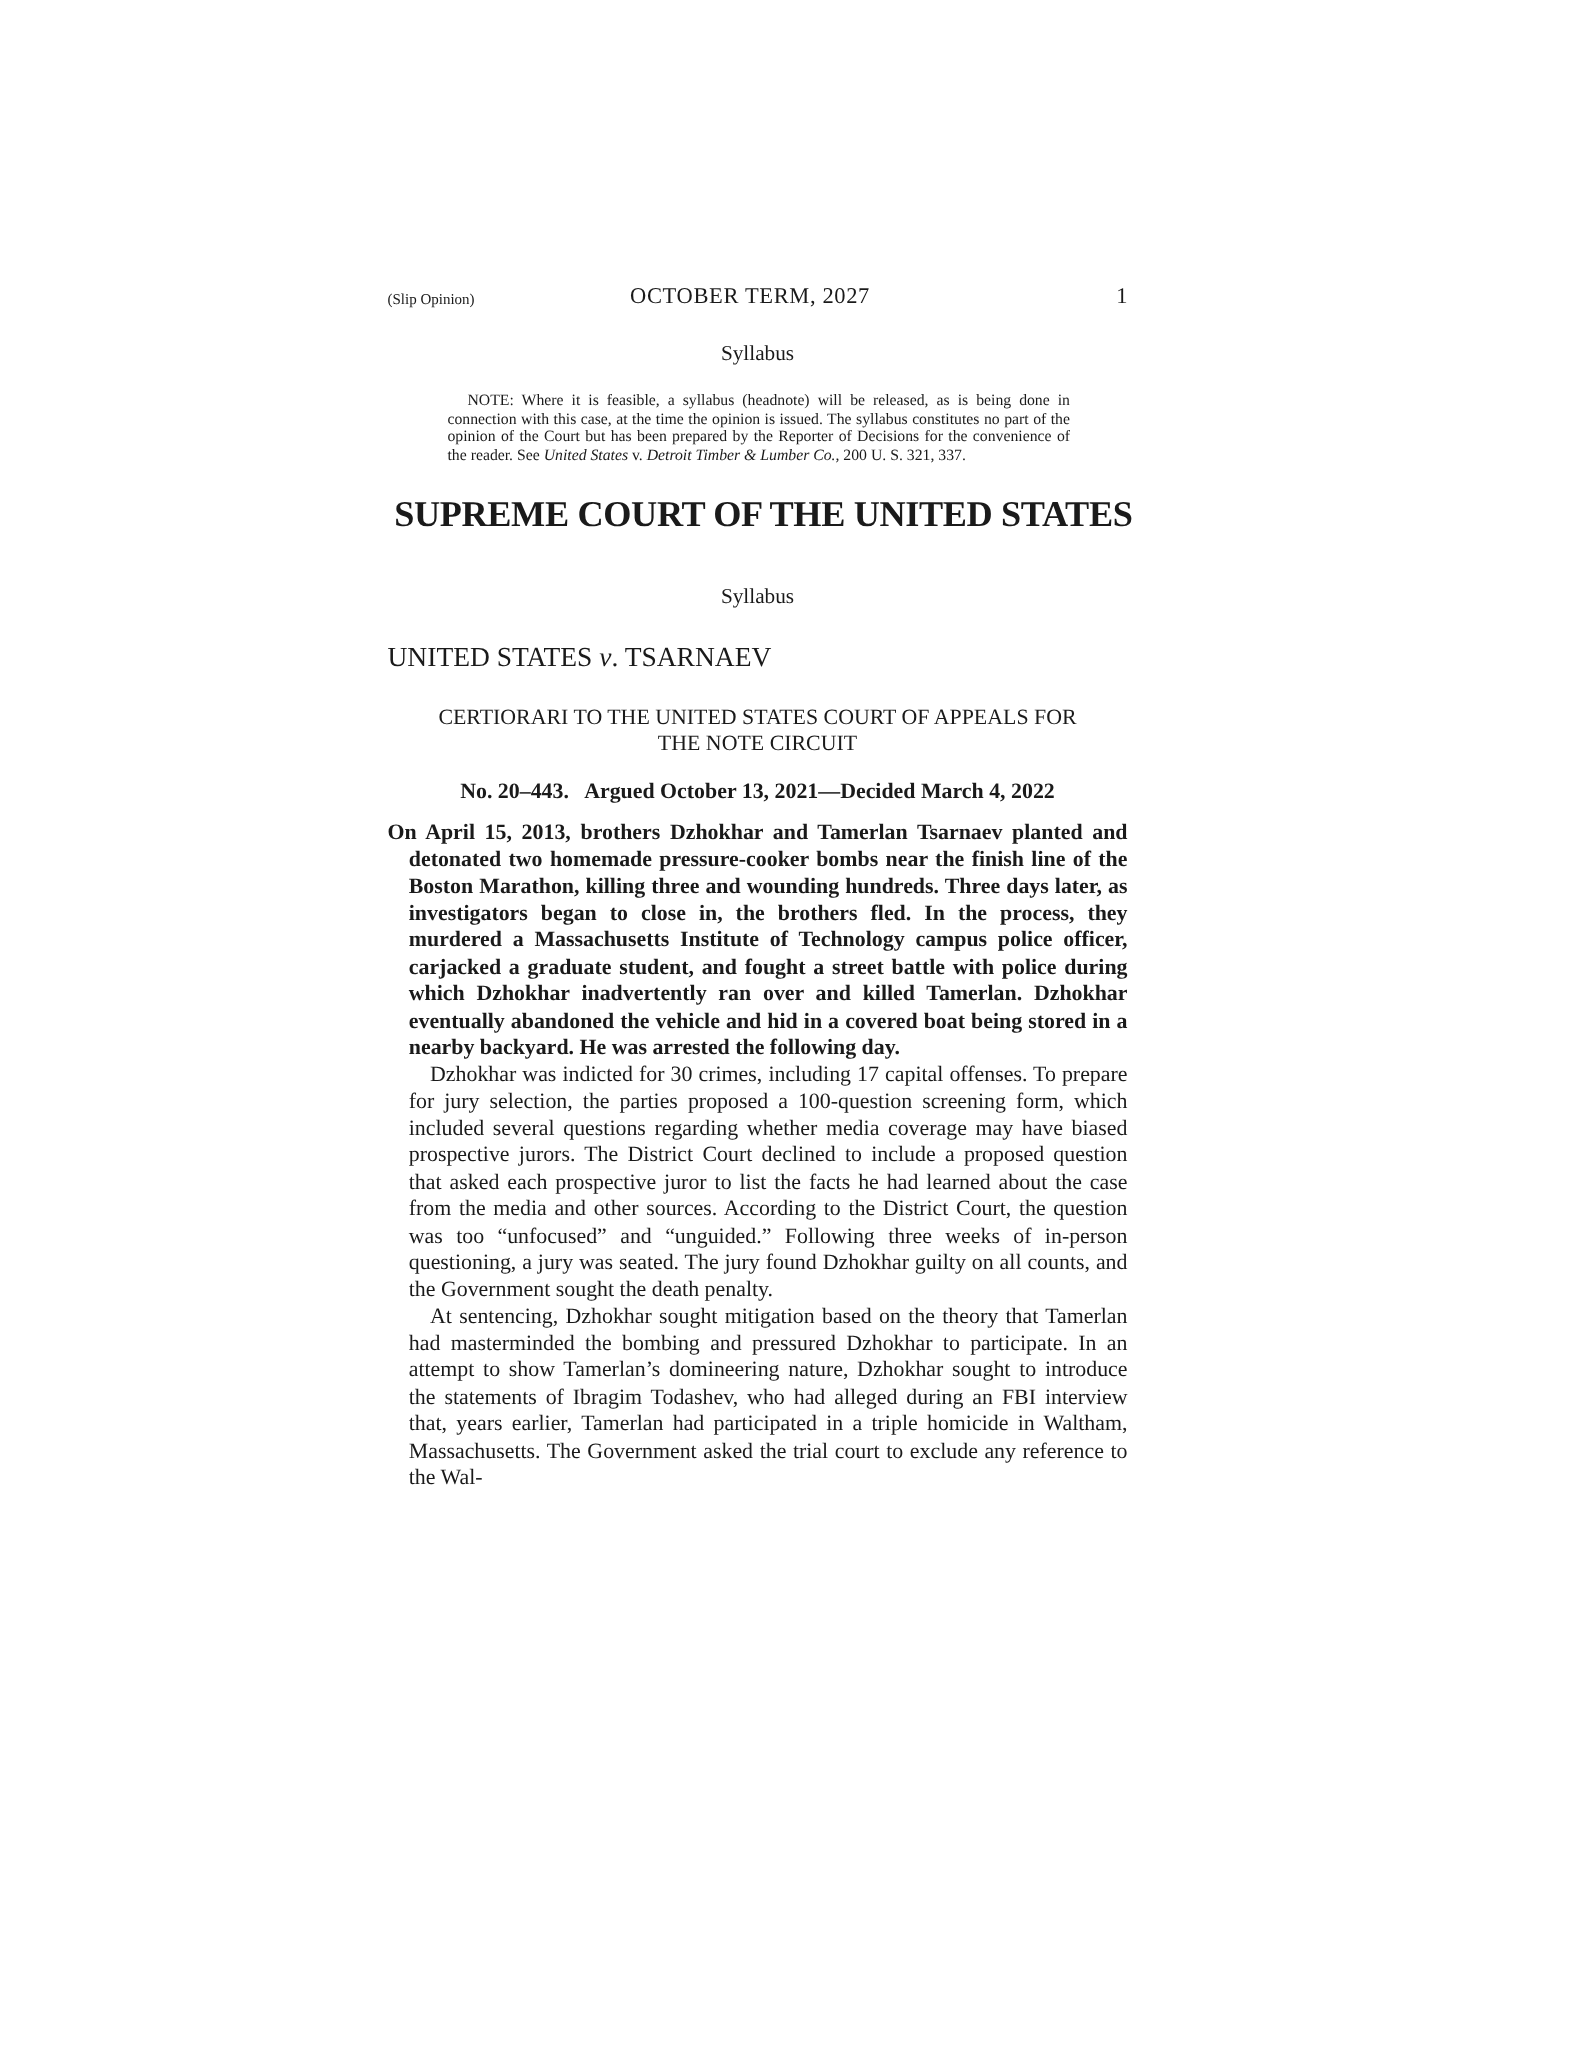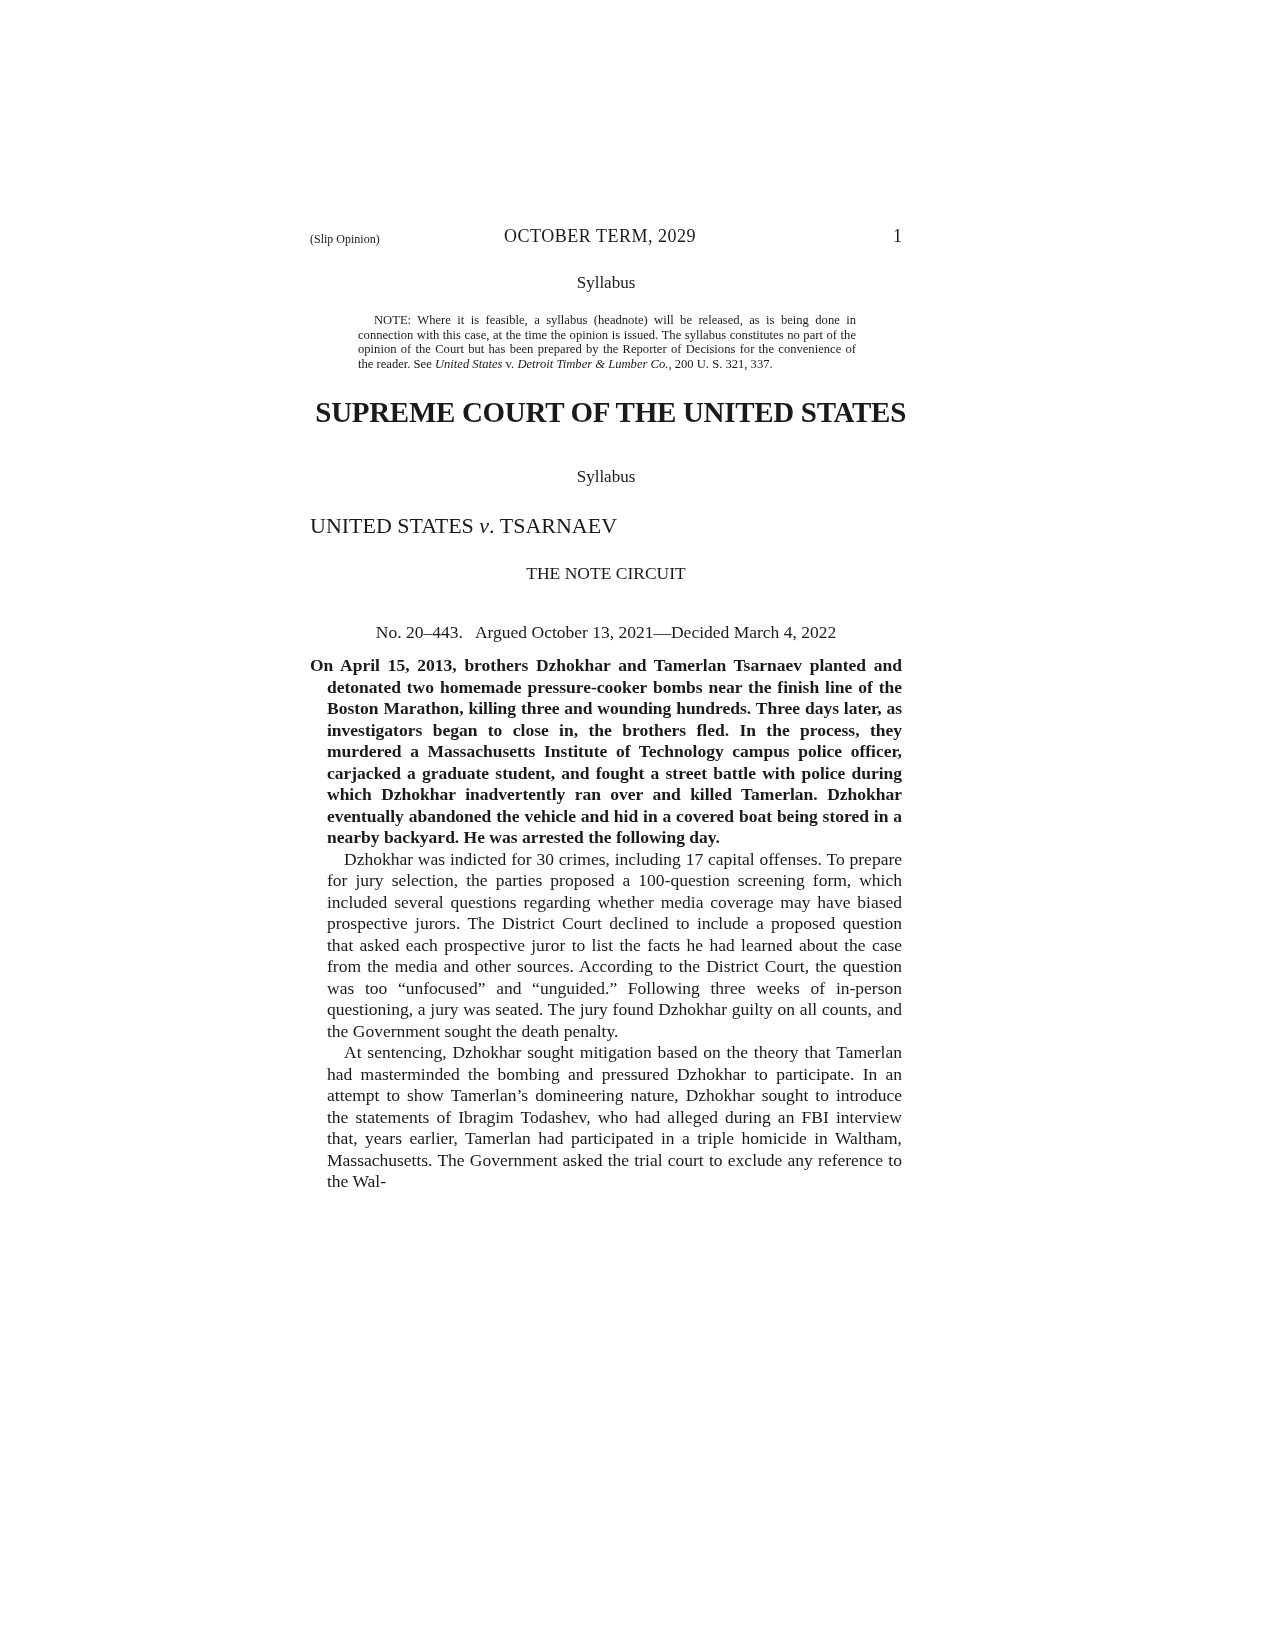--- a/index.html
+++ b/index.html
@@ -11,50 +11,51 @@
   .term { position: absolute; left: 0; width: 592px; text-align: center; top: 0; font-size: 18px; letter-spacing: 0.5px; }
   .term .inner { display: inline-block; margin-left: -12px; }
   .pageno { position: absolute; right: 0; top: 0; font-size: 18px; }
   .syl1 { position: absolute; top: 273px; left: 0; width: 592px; text-align: center; font-size: 17px; }
   .note { position: absolute; top: 313px; left: 48px; width: 498px; font-size: 12.6px; line-height: 14.6px; text-align: justify; }
   .note .first { text-indent: 16px; }
   .court { position: absolute; top: 396px; left: -4px; width: 600px; text-align: right; font-size: 29px; font-weight: bold; letter-spacing: -0.3px; }
   .syl2 { position: absolute; top: 467px; left: 0; width: 592px; text-align: center; font-size: 17px; }
   .caption { position: absolute; top: 513px; left: 0; width: 592px; text-align: left; font-size: 22px; }
   .cert { position: absolute; top: 563px; left: 0; width: 592px; text-align: center; font-size: 17.5px; line-height: 21px; }
-  .docket { position: absolute; top: 622px; left: 0; width: 592px; text-align: center; font-size: 17.5px; }
+  .docket { position: absolute; top: 622px; left: 0; width: 592px; text-align: center; font-size: 17.5px; font-weight: bold; }
   .body { position: absolute; top: 655px; left: 0; width: 592px; font-size: 17.5px; line-height: 21.5px; text-align: justify; }
   .body p { margin: 0; }
   .body .p0 { padding-left: 17px; text-indent: -17px; font-weight: bold; }
   .body .pn { padding-left: 17px; text-indent: 17px; }
   i { font-style: italic; }
 </style>
 </head>
 <body>
 
 <div class="page">
   <div class="header">
     <span class="slip">(Slip Opinion)</span>
-    <div class="term"><span class="inner">OCTOBER  TERM, 2029</span></div>
+    <div class="term"><span class="inner">OCTOBER  TERM, 2027</span></div>
     <span class="pageno">1</span>
   </div>
 
   <div class="syl1">Syllabus</div>
 
   <div class="note">
     <div class="first"><span>NOTE: Where it is feasible, a syllabus (headnote) will be released, as is being done in connection with this case, at the time the opinion is issued. The syllabus constitutes no part of the opinion of the Court but has been prepared by the Reporter of Decisions for the convenience of the reader. See </span><i>United States</i><span> v. </span><i>Detroit Timber &amp; Lumber Co.,</i><span> 200 U. S. 321, 337.</span></div>
   </div>
 
   <div class="court">SUPREME COURT OF THE UNITED STATES</div>
 
   <div class="syl2">Syllabus</div>
 
   <div class="caption"><span>UNITED STATES </span><i>v</i><span>. TSARNAEV</span></div>
 
   <div class="cert">
+    <div>CERTIORARI TO THE UNITED STATES COURT OF APPEALS FOR</div>
     <div>THE NOTE CIRCUIT</div>
   </div>
 
   <div class="docket" style="white-space: pre;">No. 20–443.   Argued October 13, 2021—Decided March 4, 2022</div>
 
   <div class="body">
     <p class="p0">On April 15, 2013, brothers Dzhokhar and Tamerlan Tsarnaev planted and detonated two homemade pressure-cooker bombs near the finish line of the Boston Marathon, killing three and wounding hundreds. Three days later, as investigators began to close in, the brothers fled. In the process, they murdered a Massachusetts Institute of Technology campus police officer, carjacked a graduate student, and fought a street battle with police during which Dzhokhar inadvertently ran over and killed Tamerlan.  Dzhokhar eventually abandoned the vehicle and hid in a covered boat being stored in a nearby backyard.  He was arrested the following day.</p>
     <p class="pn">Dzhokhar was indicted for 30 crimes, including 17 capital offenses. To prepare for jury selection, the parties proposed a 100-question screening form, which included several questions regarding whether media coverage may have biased prospective jurors.  The District Court declined to include a proposed question that asked each prospective juror to list the facts he had learned about the case from the media and other sources.  According to the District Court, the question was too “unfocused” and “unguided.”  Following three weeks of in-person questioning, a jury was seated.  The jury found Dzhokhar guilty on all counts, and the Government sought the death penalty.</p>
     <p class="pn">At sentencing, Dzhokhar sought mitigation based on the theory that Tamerlan had masterminded the bombing and pressured Dzhokhar to participate.  In an attempt to show Tamerlan’s domineering nature, Dzhokhar sought to introduce the statements of Ibragim Todashev, who had alleged during an FBI interview that, years earlier, Tamerlan had participated in a triple homicide in Waltham, Massachusetts.  The Government asked the trial court to exclude any reference to the Wal-</p>
   </div>

